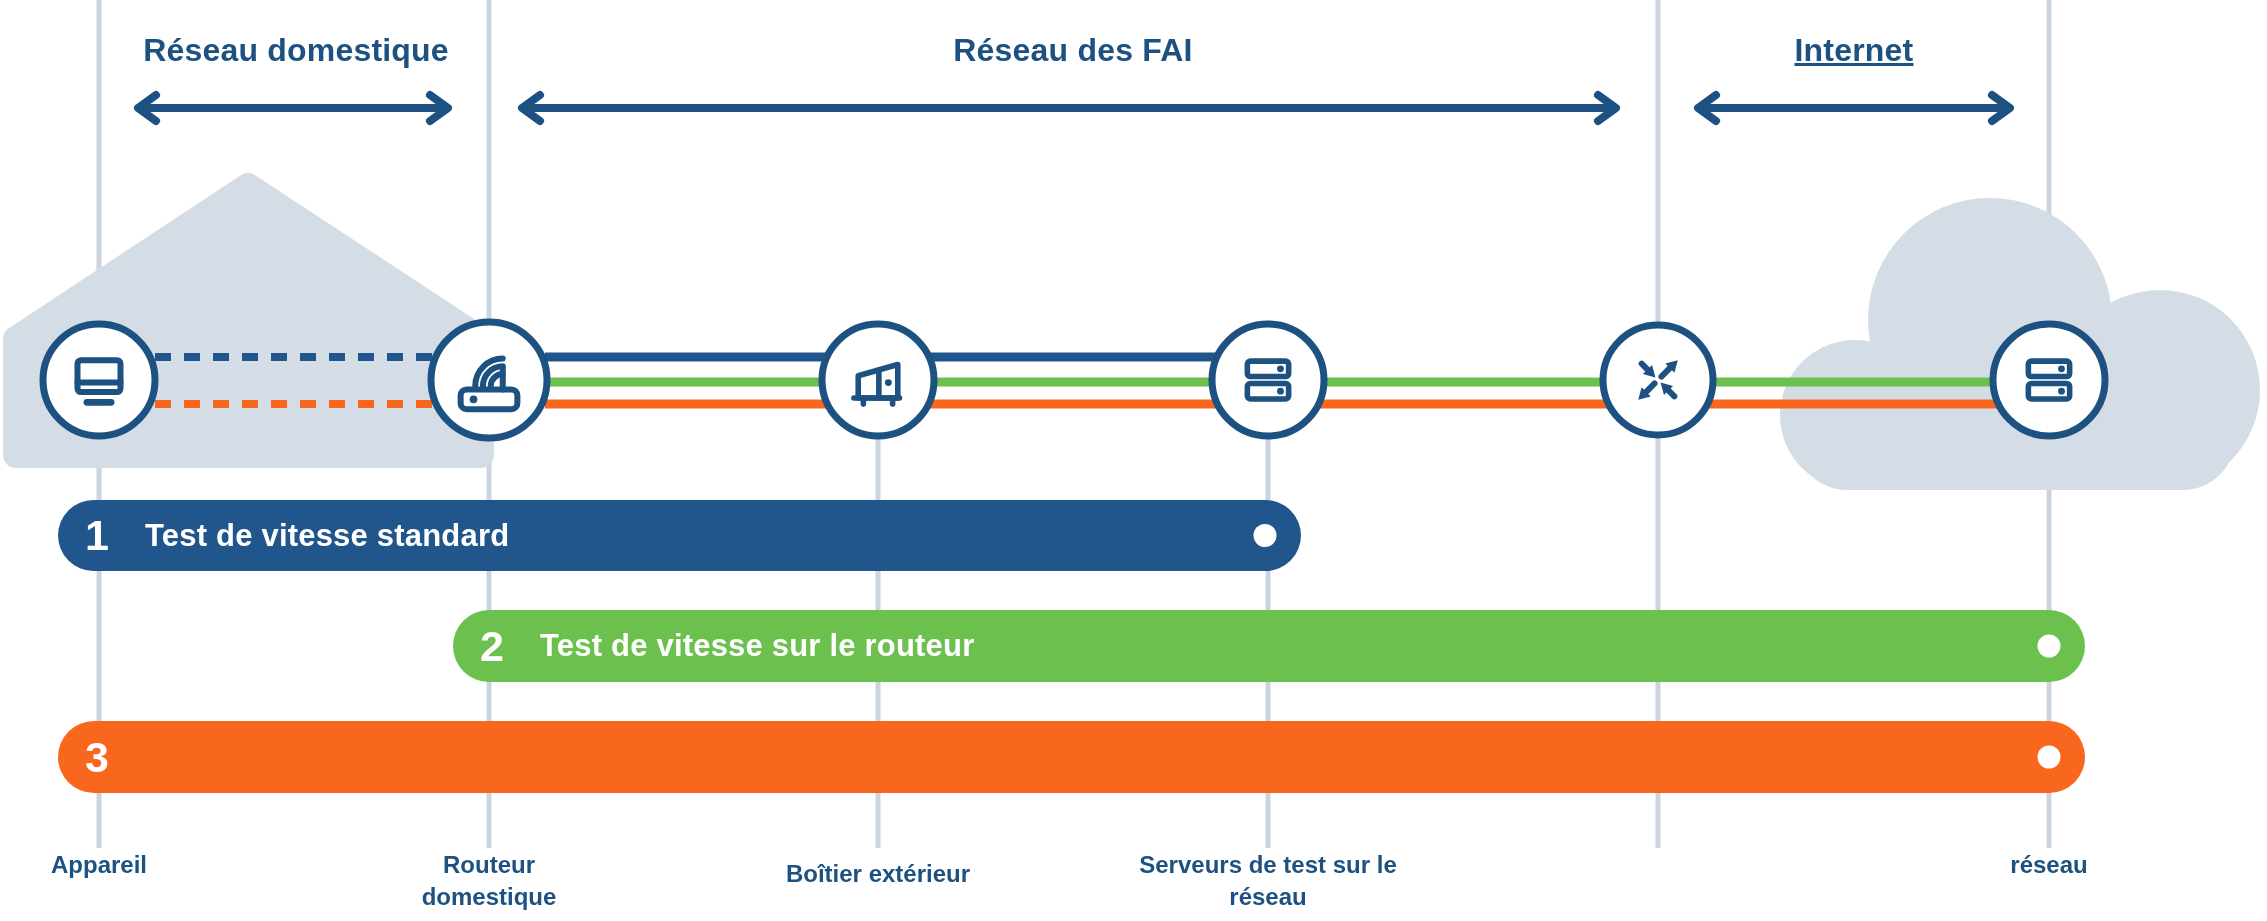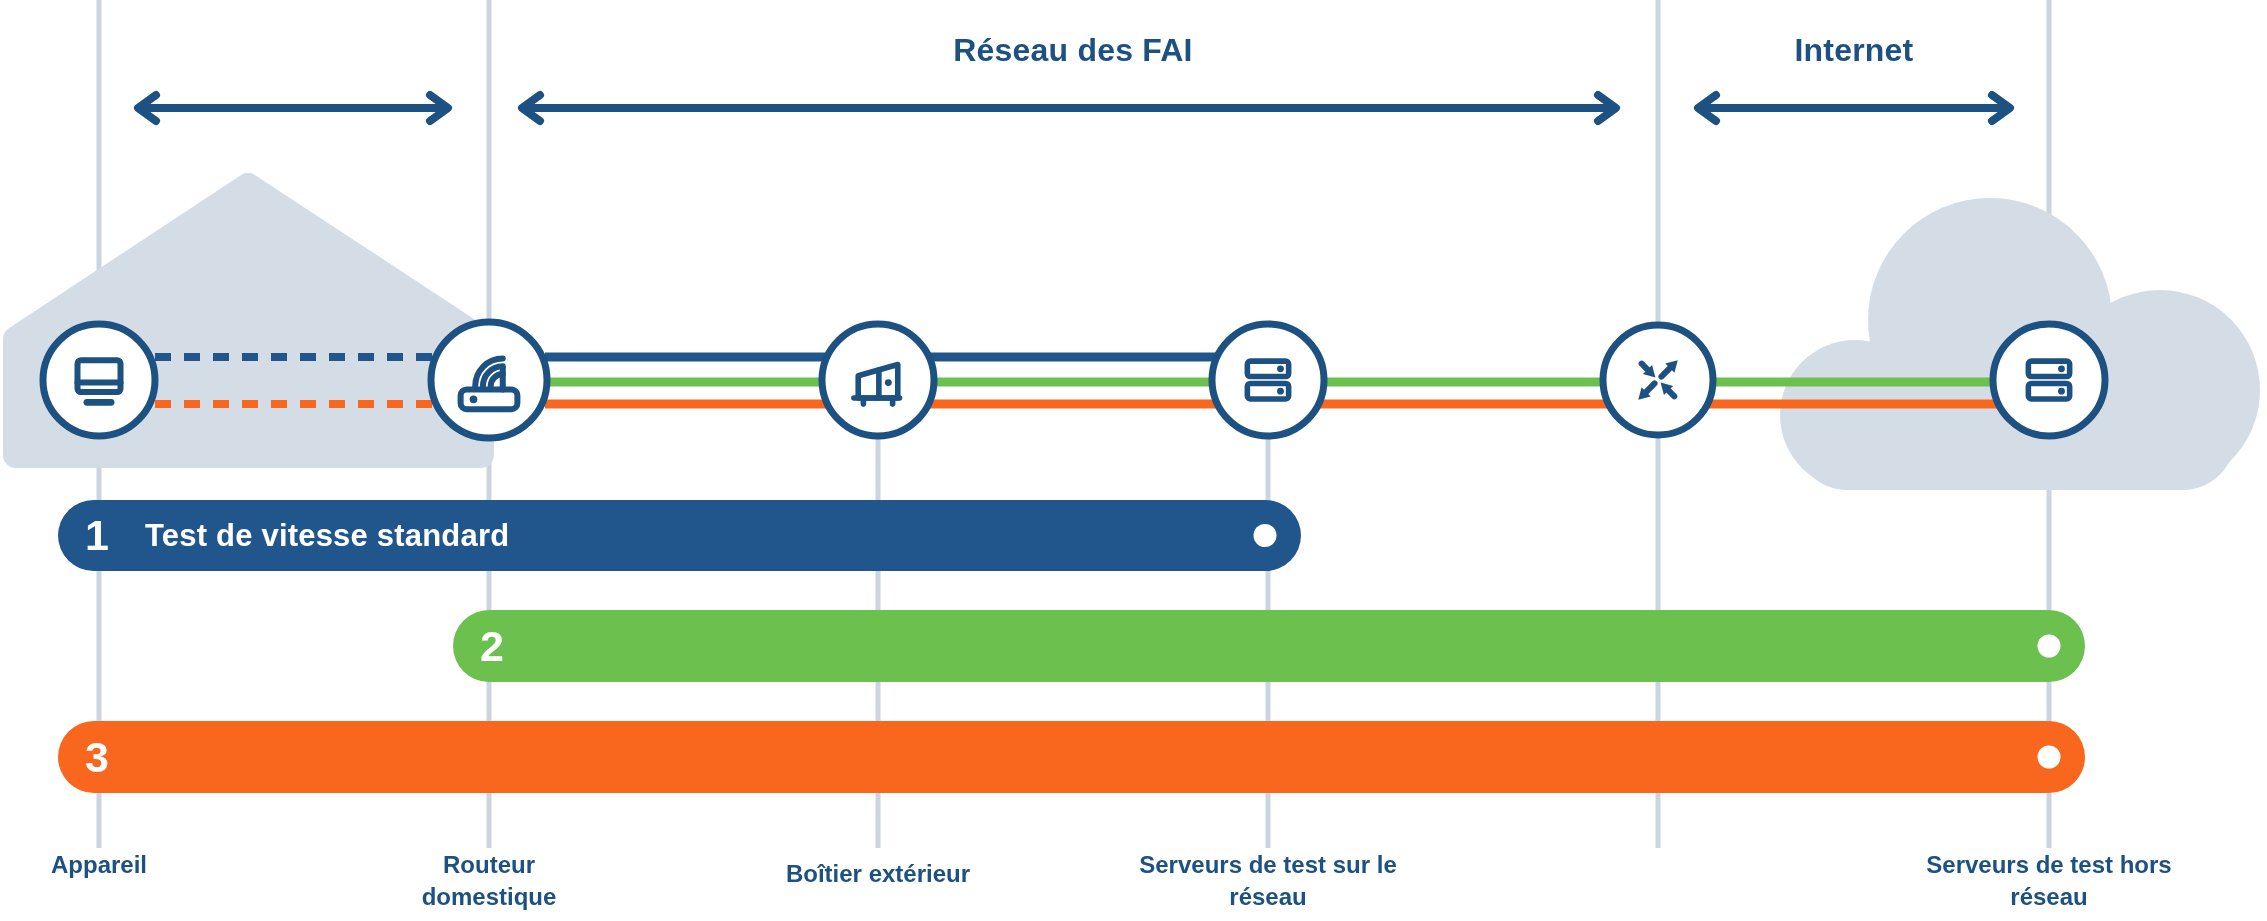--- a/index.html
+++ b/index.html
@@ -145,29 +145,31 @@
   <g>
     <rect x="58" y="500" width="1243" height="71" rx="35.5" fill="#21568c"></rect>
     <rect x="453" y="610" width="1632" height="72" rx="36" fill="#6cc04e"></rect>
     <rect x="58" y="721" width="2027" height="72" rx="36" fill="#f8671d"></rect>
     <circle cx="1265" cy="535.5" r="11.5" fill="#ffffff"></circle>
     <circle cx="2049" cy="646" r="11.5" fill="#ffffff"></circle>
     <circle cx="2049" cy="757" r="11.5" fill="#ffffff"></circle>
   </g>
 </svg>
 
+<div class="txt section-label" style="left:86px;">Réseau domestique</div>
 <div class="txt section-label" style="left:863px;">Réseau des FAI</div>
-<div class="txt section-label" style="left:1644px;">Internet</div>
+<div class="txt section-label" style="left:1644px;text-decoration:underline;">Internet</div>
 
 <div class="bar-text" style="left:75px;top:500px;height:71px;">
   <span class="bar-num">1</span>
   <span class="bar-label">Test de vitesse standard</span>
 </div>
 <div class="bar-text" style="left:470px;top:610px;height:72px;">
   <span class="bar-num">2</span>
+  <span class="bar-label">Test de vitesse sur le routeur</span>
 </div>
 <div class="bar-text" style="left:75px;top:721px;height:72px;">
   <span class="bar-num">3</span>
 </div>
 
 <div class="txt node-label" style="left:-1px;width:200px;">
   <span class="line2">Appareil</span>
   <span class="line2"></span>
 </div>
 <div class="txt node-label" style="left:738px;width:280px;top:858px;">
@@ -176,17 +178,16 @@
 </div>
 <div class="txt node-label" style="left:379px;width:220px;">
   <span class="line2">Routeur</span>
   <span class="line2">domestique</span>
 </div>
 <div class="txt node-label" style="left:1098px;width:340px;">
   <span class="line2">Serveurs de test sur le</span>
   <span class="line2">réseau</span>
 </div>
 <div class="txt node-label" style="left:1879px;width:340px;">
-  <span class="line2">Serveurs de test hors</span>
   <span class="line2">réseau</span>
 </div>
 
 </div>
 
 </body></html>

